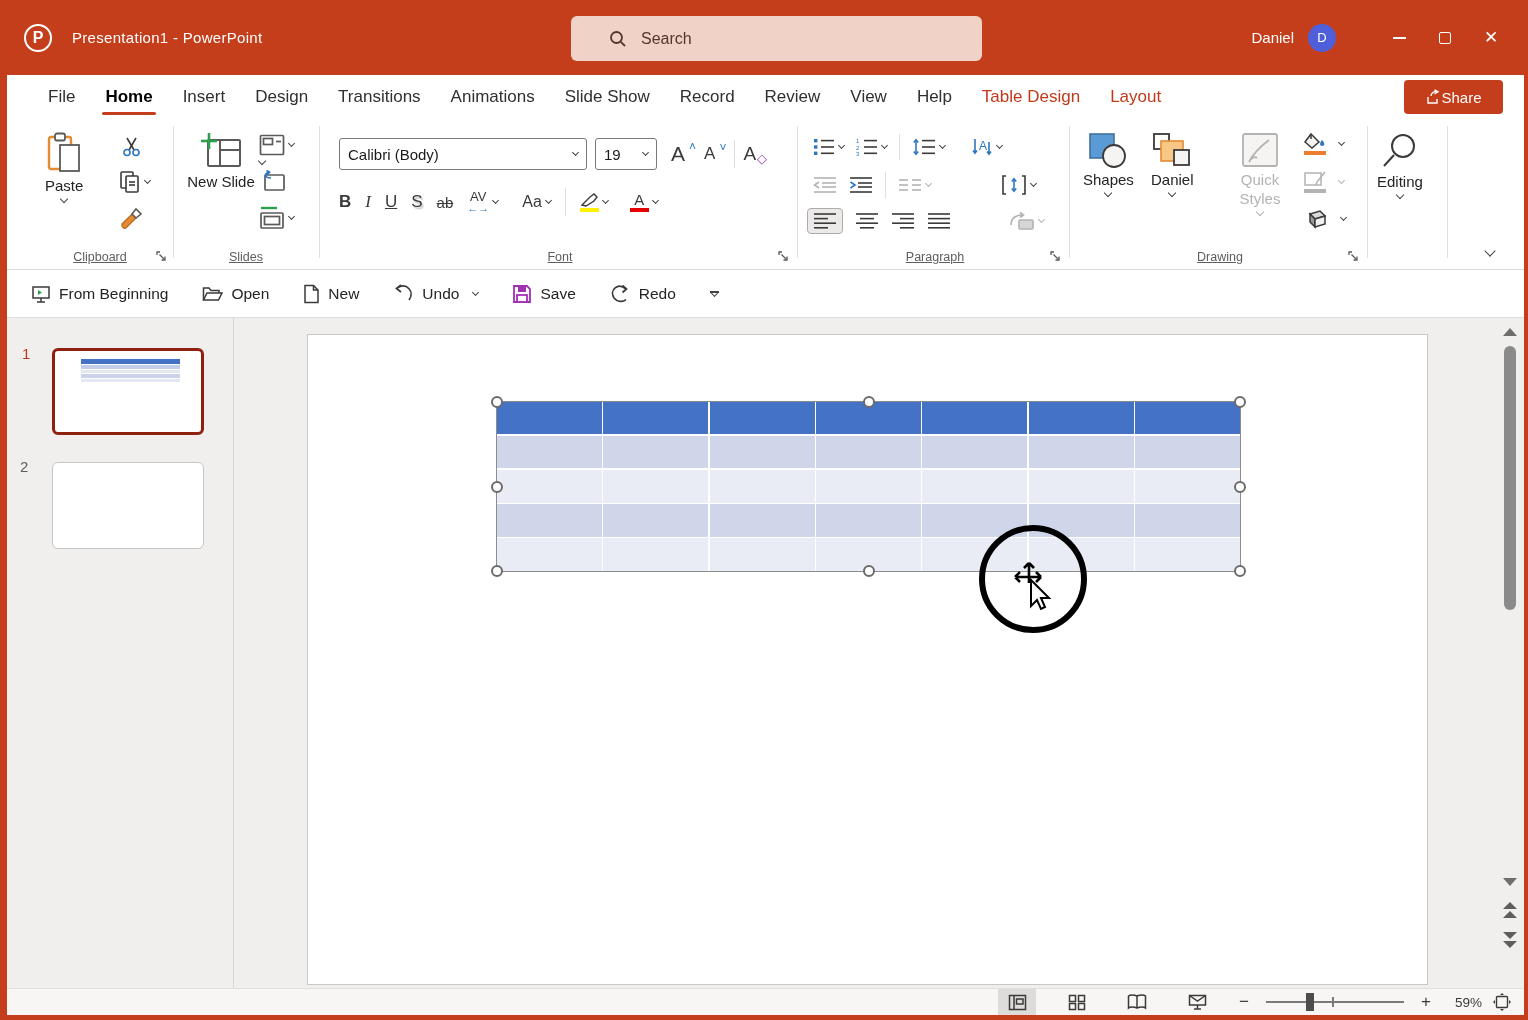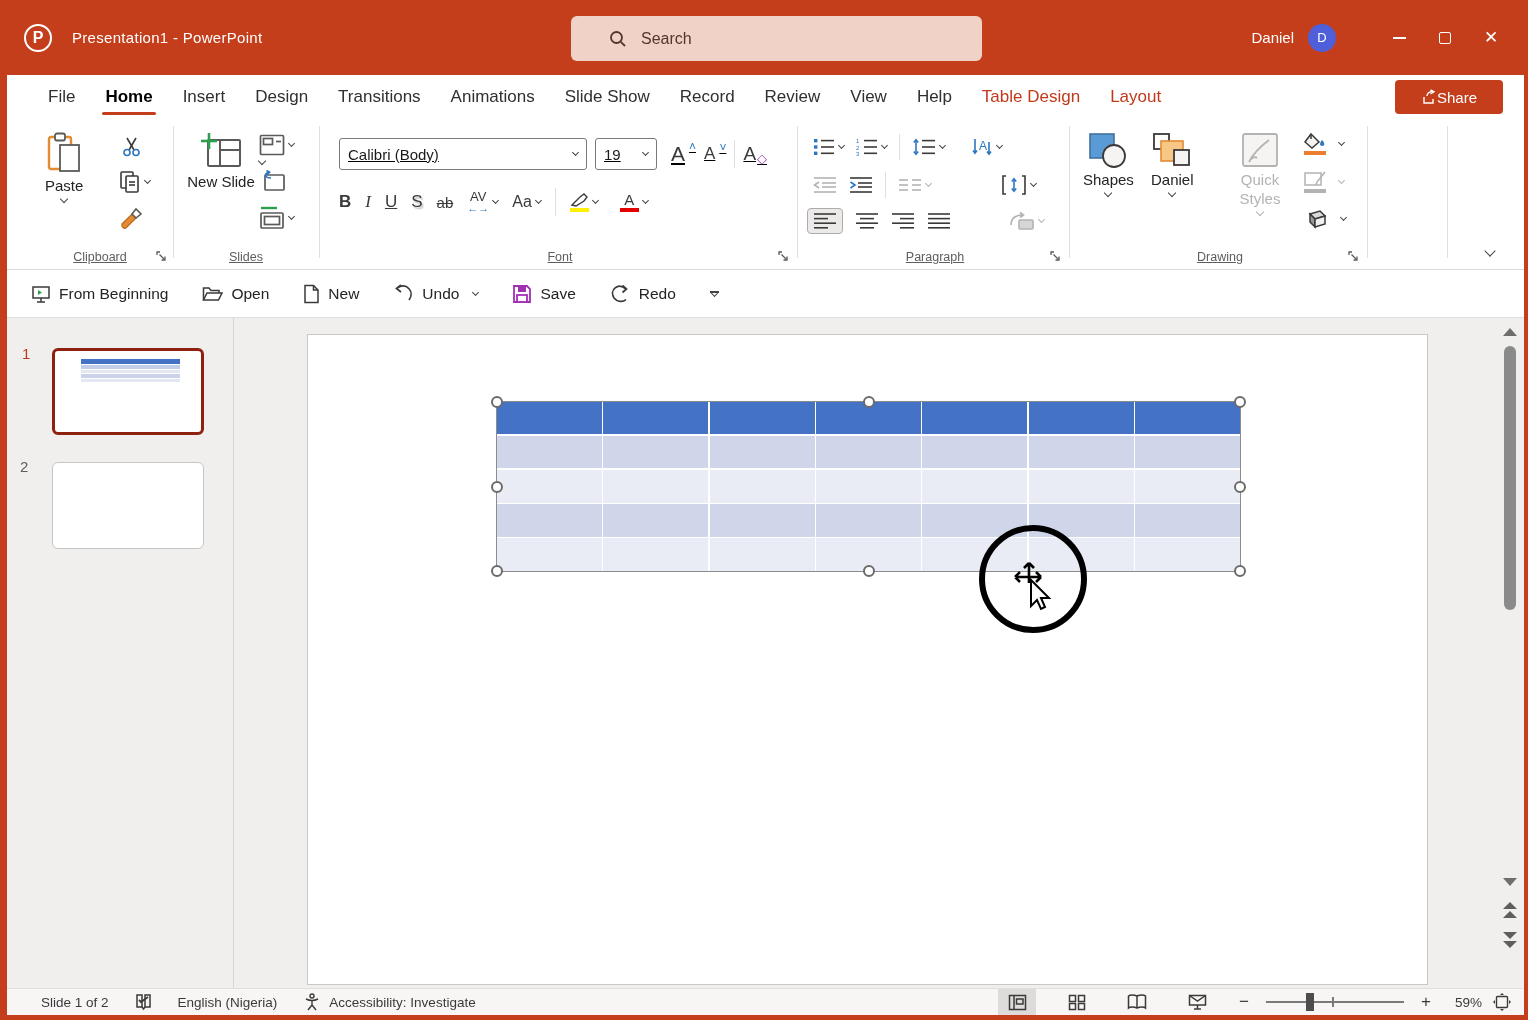--- a/index.html
+++ b/index.html
@@ -23,41 +23,41 @@
   .win-btn.max i { display:block; width:12px; height:12px; border:1.6px solid #fff; border-radius:2px; }
   .win-btn.close { font-size:17px; margin-right:14px; }
 
   
   .tabsrow { position:absolute; left:7px; top:75px; width:1517px; height:43px; background:#fff; }
   #tabs-list { display:flex; align-items:center; height:100%; padding-left:26px; gap:0; }
   .tab { font-size:17px; color:#31302E; padding:16px 15px; height:100%; display:flex; align-items:center; position:relative; cursor:default; }
   .tab.active { font-weight:bold; color:#000; }
   .tab.active::after { content:""; position:absolute; left:12px; right:12px; bottom:3px; height:3.5px; background:#C43E1C; border-radius:2px; }
   .tab.contextual { color:#C0391B; }
-  .share-btn { position:absolute; right:21px; top:5px; width:108px; height:34px; background:#C43E1C; border:none; border-radius:4px;
+  .share-btn { position:absolute; right:21px; top:5px; width:99px; height:34px; background:#C43E1C; border:none; border-radius:4px;
                color:#fff; font-size:15px; font-family:inherit; display:flex; align-items:center; justify-content:center; gap:0; cursor:pointer; }
 
   
   .ribbon { position:absolute; left:7px; top:118px; width:1517px; height:152px; background:#fff; border-bottom:1px solid #DADADA; }
   .rgroup { position:absolute; top:0; height:152px; }
   .rgroup-label { position:absolute; bottom:6px; left:0; right:0; text-align:center; font-size:12.5px; color:#605E5C;text-decoration:underline; }
   .launcher { position:absolute; bottom:8px; right:6px; }
   .gsep { position:absolute; top:8px; width:1px; height:132px; background:#E1DFDD; }
   .chev { display:inline-block; width:6px; height:6px; border-left:1.4px solid currentColor; border-bottom:1.4px solid currentColor;
           transform:rotate(-45deg); margin-top:-3px; color:#444; }
   .chev.sm { width:5px; height:5px; }
   .bigbtn { display:flex; flex-direction:column; align-items:center; gap:3px; font-size:15px; color:#252423; cursor:pointer; }
   .bigbtn .blabel { text-align:center; line-height:1.25; }
   .smallbtn { display:flex; align-items:center; gap:4px; cursor:pointer; }
   .disabled, .disabled * { color:#B5B3B1 !important; stroke:#B5B3B1; }
   .combo { border:1px solid #7A7A7A; border-radius:3px; height:32px; display:flex; align-items:center; font-size:15px;
            color:#1b1a19; padding:0 8px; justify-content:space-between; background:#fff; cursor:text; }
 
   
-  .fontrow1 { position:absolute; left:14px; top:20px; display:flex; align-items:center; gap:8px;text-decoration:underline; }
+  .fontrow1 { position:absolute; left:14px; top:20px; display:flex; align-items:center; gap:8px; }
   .fontrow2 { position:absolute; left:14px; top:70px; display:flex; align-items:center; gap:14px; font-size:16px; color:#3B3A39; }
   .colorbar { display:block; width:19px; height:4px; margin-top:1px; }
 
   
   .pararow { position:absolute; display:flex; align-items:center; gap:12px; }
   .togglesel { background:#ECEAE8; border:1px solid #ADACAB; border-radius:4px; padding:3px 5px; }
 
   
   .quickbar { position:absolute; left:7px; top:270px; width:1517px; height:48px; background:#fff; border-bottom:1px solid #E0DEDC;
               display:flex; align-items:center; gap:34px; padding-left:24px; font-size:15.5px; color:#252423; }
@@ -264,21 +264,21 @@
       <span style="text-decoration:underline; font-size:17px;">U</span>
       <span style="font-size:17px; text-shadow:1.5px 1.5px 1.5px #bbb;">S</span>
       <span style="text-decoration:line-through; font-size:15px;">ab</span>
       <span class="smallbtn">
         <span style="display:flex; flex-direction:column; align-items:center; line-height:1;">
           <span style="font-size:13px;">AV</span>
           <span style="color:#2E77C0; font-size:11px;">←→</span>
         </span>
         <span class="chev sm"></span>
       </span>
-      <span class="smallbtn" style="margin-left:0;">
+      <span class="smallbtn" style="margin-left:10px;">
         <span style="font-size:16px;">Aa</span>
         <span class="chev sm"></span>
       </span>
       <span style="display:block; width:1px; height:28px; background:#E1DFDD;"></span>
       <span class="smallbtn">
         <span style="display:flex; flex-direction:column; align-items:center;">
           <svg width="19" height="14" viewBox="0 0 19 14" fill="none" stroke="#3B3A39" stroke-width="1.4">
             <path d="M2 12 L10 4 L14 1 L17 4 L14 8 L6 13 Z"></path>
           </svg>
           <span class="colorbar" style="background:#FFF100;"></span>
@@ -501,20 +501,30 @@
     <span class="launcher">
       <svg width="11" height="11" viewBox="0 0 11 11" fill="none" stroke="#5B5A58" stroke-width="1.3">
         <path d="M1 4 V1 H4"></path>
           <path d="M3.5 3.5 L8.5 8.5"></path>
           <path d="M9 5.5 V9 H5.5"></path>
       </svg>
     </span>
   </div>
   <div class="gsep" style="left:1360px;"></div>
 
+  <div class="rgroup" style="left:1362px; width:76px;">
+    <div class="bigbtn" style="position:absolute; left:8px; top:14px;">
+      <svg width="38" height="38" viewBox="0 0 38 38" fill="none" stroke="#3B3A39" stroke-width="2">
+        <circle cx="22" cy="14" r="11"></circle>
+          <line x1="13" y1="23" x2="3" y2="34"></line>
+      </svg>
+      <span class="blabel">Editing</span>
+      <span class="chev"></span>
+    </div>
+  </div>
   <div class="gsep" style="left:1440px;"></div>
   <span class="chev" style="position:absolute; right:30px; bottom:14px; width:8px; height:8px;"></span>
 </div>
 
 <div class="quickbar">
   <span class="qitem">
     <svg width="20" height="20" viewBox="0 0 20 20" fill="none" stroke="#3B3A39" stroke-width="1.5">
       <rect x="2" y="3" width="16" height="11"></rect>
         <line x1="10" y1="14" x2="10" y2="18"></line>
         <line x1="6" y1="18" x2="14" y2="18"></line>
@@ -648,36 +658,20 @@
       <span></span>
       <span></span>
     </span>
   <span class="dbl down" style="top:610px;">
       <span></span>
       <span></span>
     </span>
 </div>
 
 <div class="statusbar">
-  <div class="sb-left">
-    <span>Slide 1 of 2</span>
-    <svg width="17" height="18" viewBox="0 0 17 18" fill="none" stroke="#3B3A39" stroke-width="1.5">
-      <path d="M2 2 H7 V14 H2 Z M15 2 H10 V14 H15 Z"></path>
-        <path d="M7 14 L8.5 16 L10 14"></path>
-        <path d="M4 7 L6 9 L13 4" stroke-width="1.8"></path>
-    </svg>
-    <span>English (Nigeria)</span>
-    <span style="display:flex; align-items:center; gap:8px;">
-      <svg width="18" height="18" viewBox="0 0 18 18" fill="none" stroke="#3B3A39" stroke-width="1.4">
-        <circle cx="9" cy="3" r="2"></circle>
-          <path d="M3 6 C7 8 11 8 15 6 M9 8 V12 M9 12 L5 17 M9 12 L13 17"></path>
-      </svg>
-      <span>Accessibility: Investigate</span>
-    </span>
-  </div>
   <div class="sb-right">
     <span class="viewbtn sel">
       <svg width="19" height="17" viewBox="0 0 19 17" fill="none" stroke="#3B3A39" stroke-width="1.5">
         <rect x="1.5" y="1.5" width="16" height="14"></rect>
           <line x1="6" y1="1.5" x2="6" y2="15.5"></line>
           <rect x="8.5" y="5" width="6.5" height="5"></rect>
       </svg>
     </span>
     <span class="viewbtn" style="margin-left:22px;">
       <svg width="18" height="17" viewBox="0 0 18 17" fill="none" stroke="#3B3A39" stroke-width="1.5">

